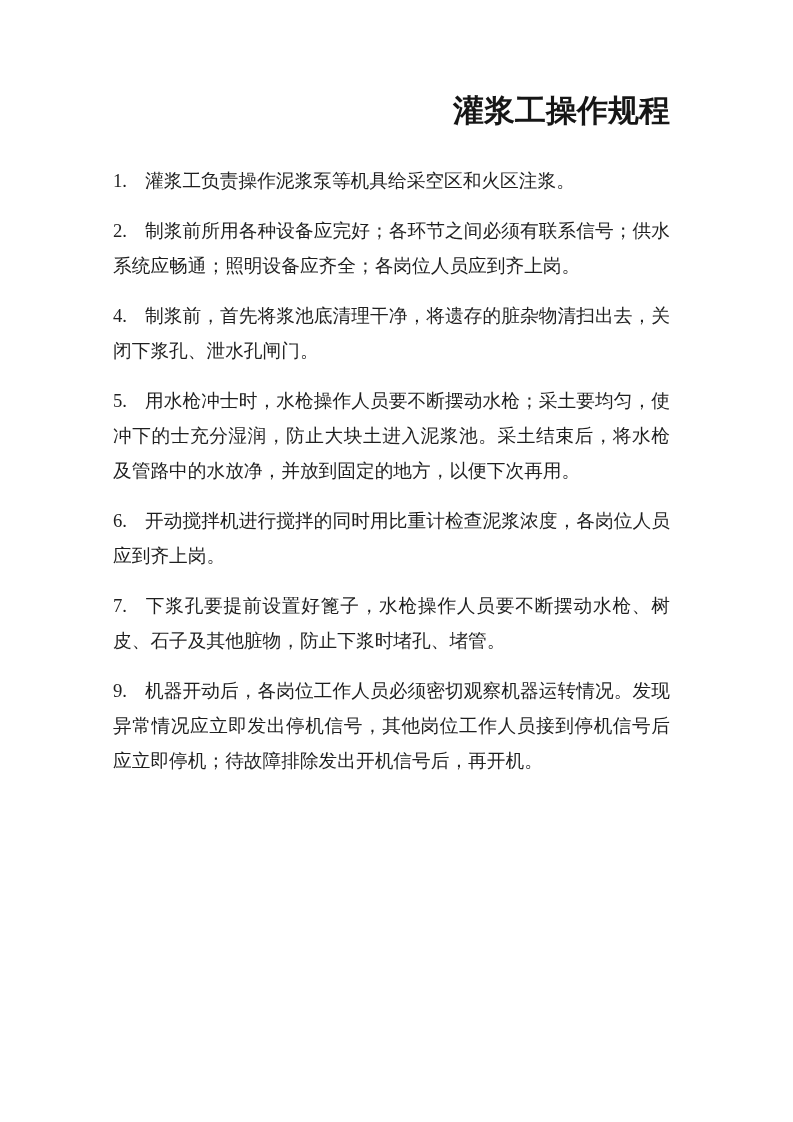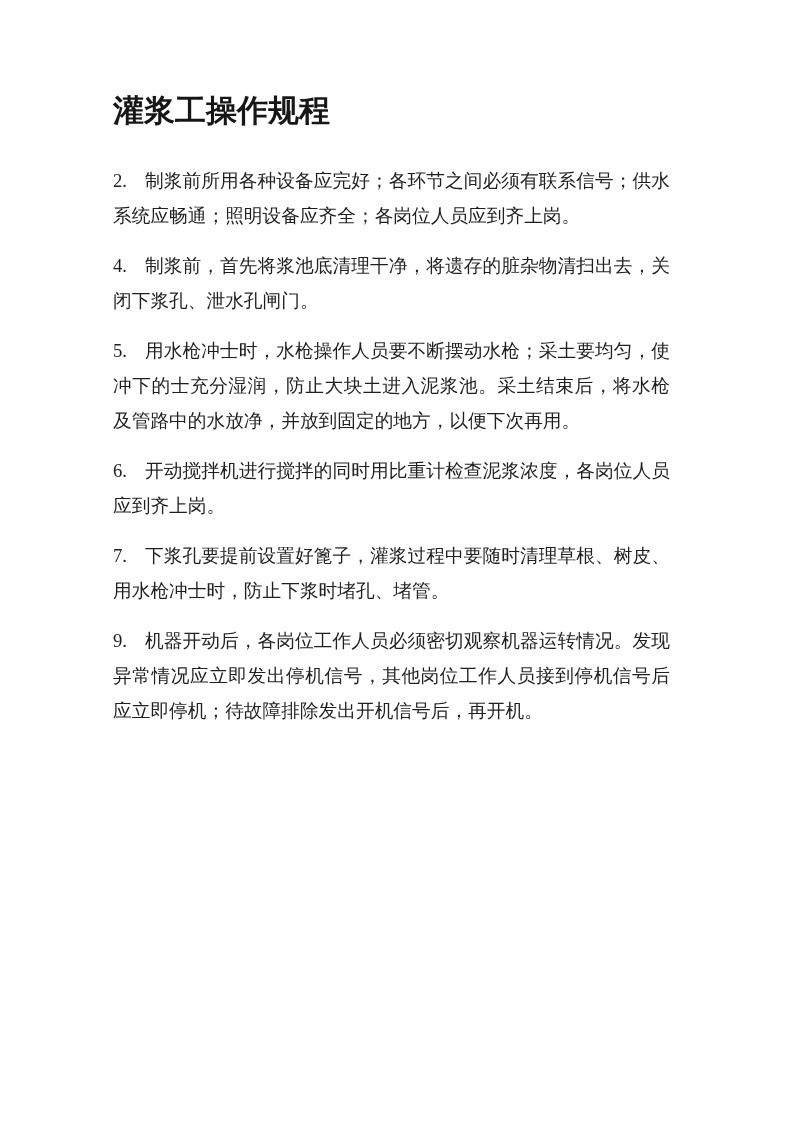--- a/index.html
+++ b/index.html
@@ -16,21 +16,21 @@
     padding: 90px 123px 0 113px;
     font-family: "Liberation Serif", "DejaVu Serif", serif;
     color: #1f1f1f;
     overflow: hidden;
   }
   .doc-title {
     margin: 0;
     font-size: 31px;
     line-height: 42px;
     font-weight: 700;
-    text-align: left;
+    text-align: right;
     color: #161616;
     white-space: nowrap;
   }
   .items {
     margin-top: 31px;
   }
   .item {
     margin: 0 0 15px 0;
     font-size: 18.7px;
     line-height: 35px;
@@ -45,29 +45,30 @@
 </style>
 </head>
 <body>
 
 <div class="page">
 
   <h1 class="doc-title">灌浆工操作规程</h1>
 
   <div class="items">
 
+    <p class="item"><span class="num">1.</span><span>灌浆工负责操作泥浆泵等机具给采空区和火区注浆。</span></p>
 
     <p class="item"><span class="num">2.</span><span>制浆前所用各种设备应完好；各环节之间必须有联系信号；供水系统应畅通；照明设备应齐全；各岗位人员应到齐上岗。</span></p>
 
 
     <p class="item"><span class="num">4.</span><span>制浆前，首先将浆池底清理干净，将遗存的脏杂物清扫出去，关闭下浆孔、泄水孔闸门。</span></p>
 
     <p class="item"><span class="num">5.</span><span>用水枪冲士时，水枪操作人员要不断摆动水枪；采土要均匀，使冲下的士充分湿润，防止大块土进入泥浆池。采土结束后，将水枪及管路中的水放净，并放到固定的地方，以便下次再用。</span></p>
 
     <p class="item"><span class="num">6.</span><span>开动搅拌机进行搅拌的同时用比重计检查泥浆浓度，各岗位人员应到齐上岗。</span></p>
 
-    <p class="item"><span class="num">7.</span><span>下浆孔要提前设置好篦子，灌浆过程中要随时清理草根、树皮、用水枪冲士时，防止下浆时堵孔、堵管。</span></p>
+    <p class="item"><span class="num">7.</span><span>下浆孔要提前设置好篦子，水枪操作人员要不断摆动水枪、树皮、石子及其他脏物，防止下浆时堵孔、堵管。</span></p>
 
 
     <p class="item"><span class="num">9.</span><span>机器开动后，各岗位工作人员必须密切观察机器运转情况。发现异常情况应立即发出停机信号，其他岗位工作人员接到停机信号后应立即停机；待故障排除发出开机信号后，再开机。</span></p>
 
   </div>
 </div>
 
 </body></html>

